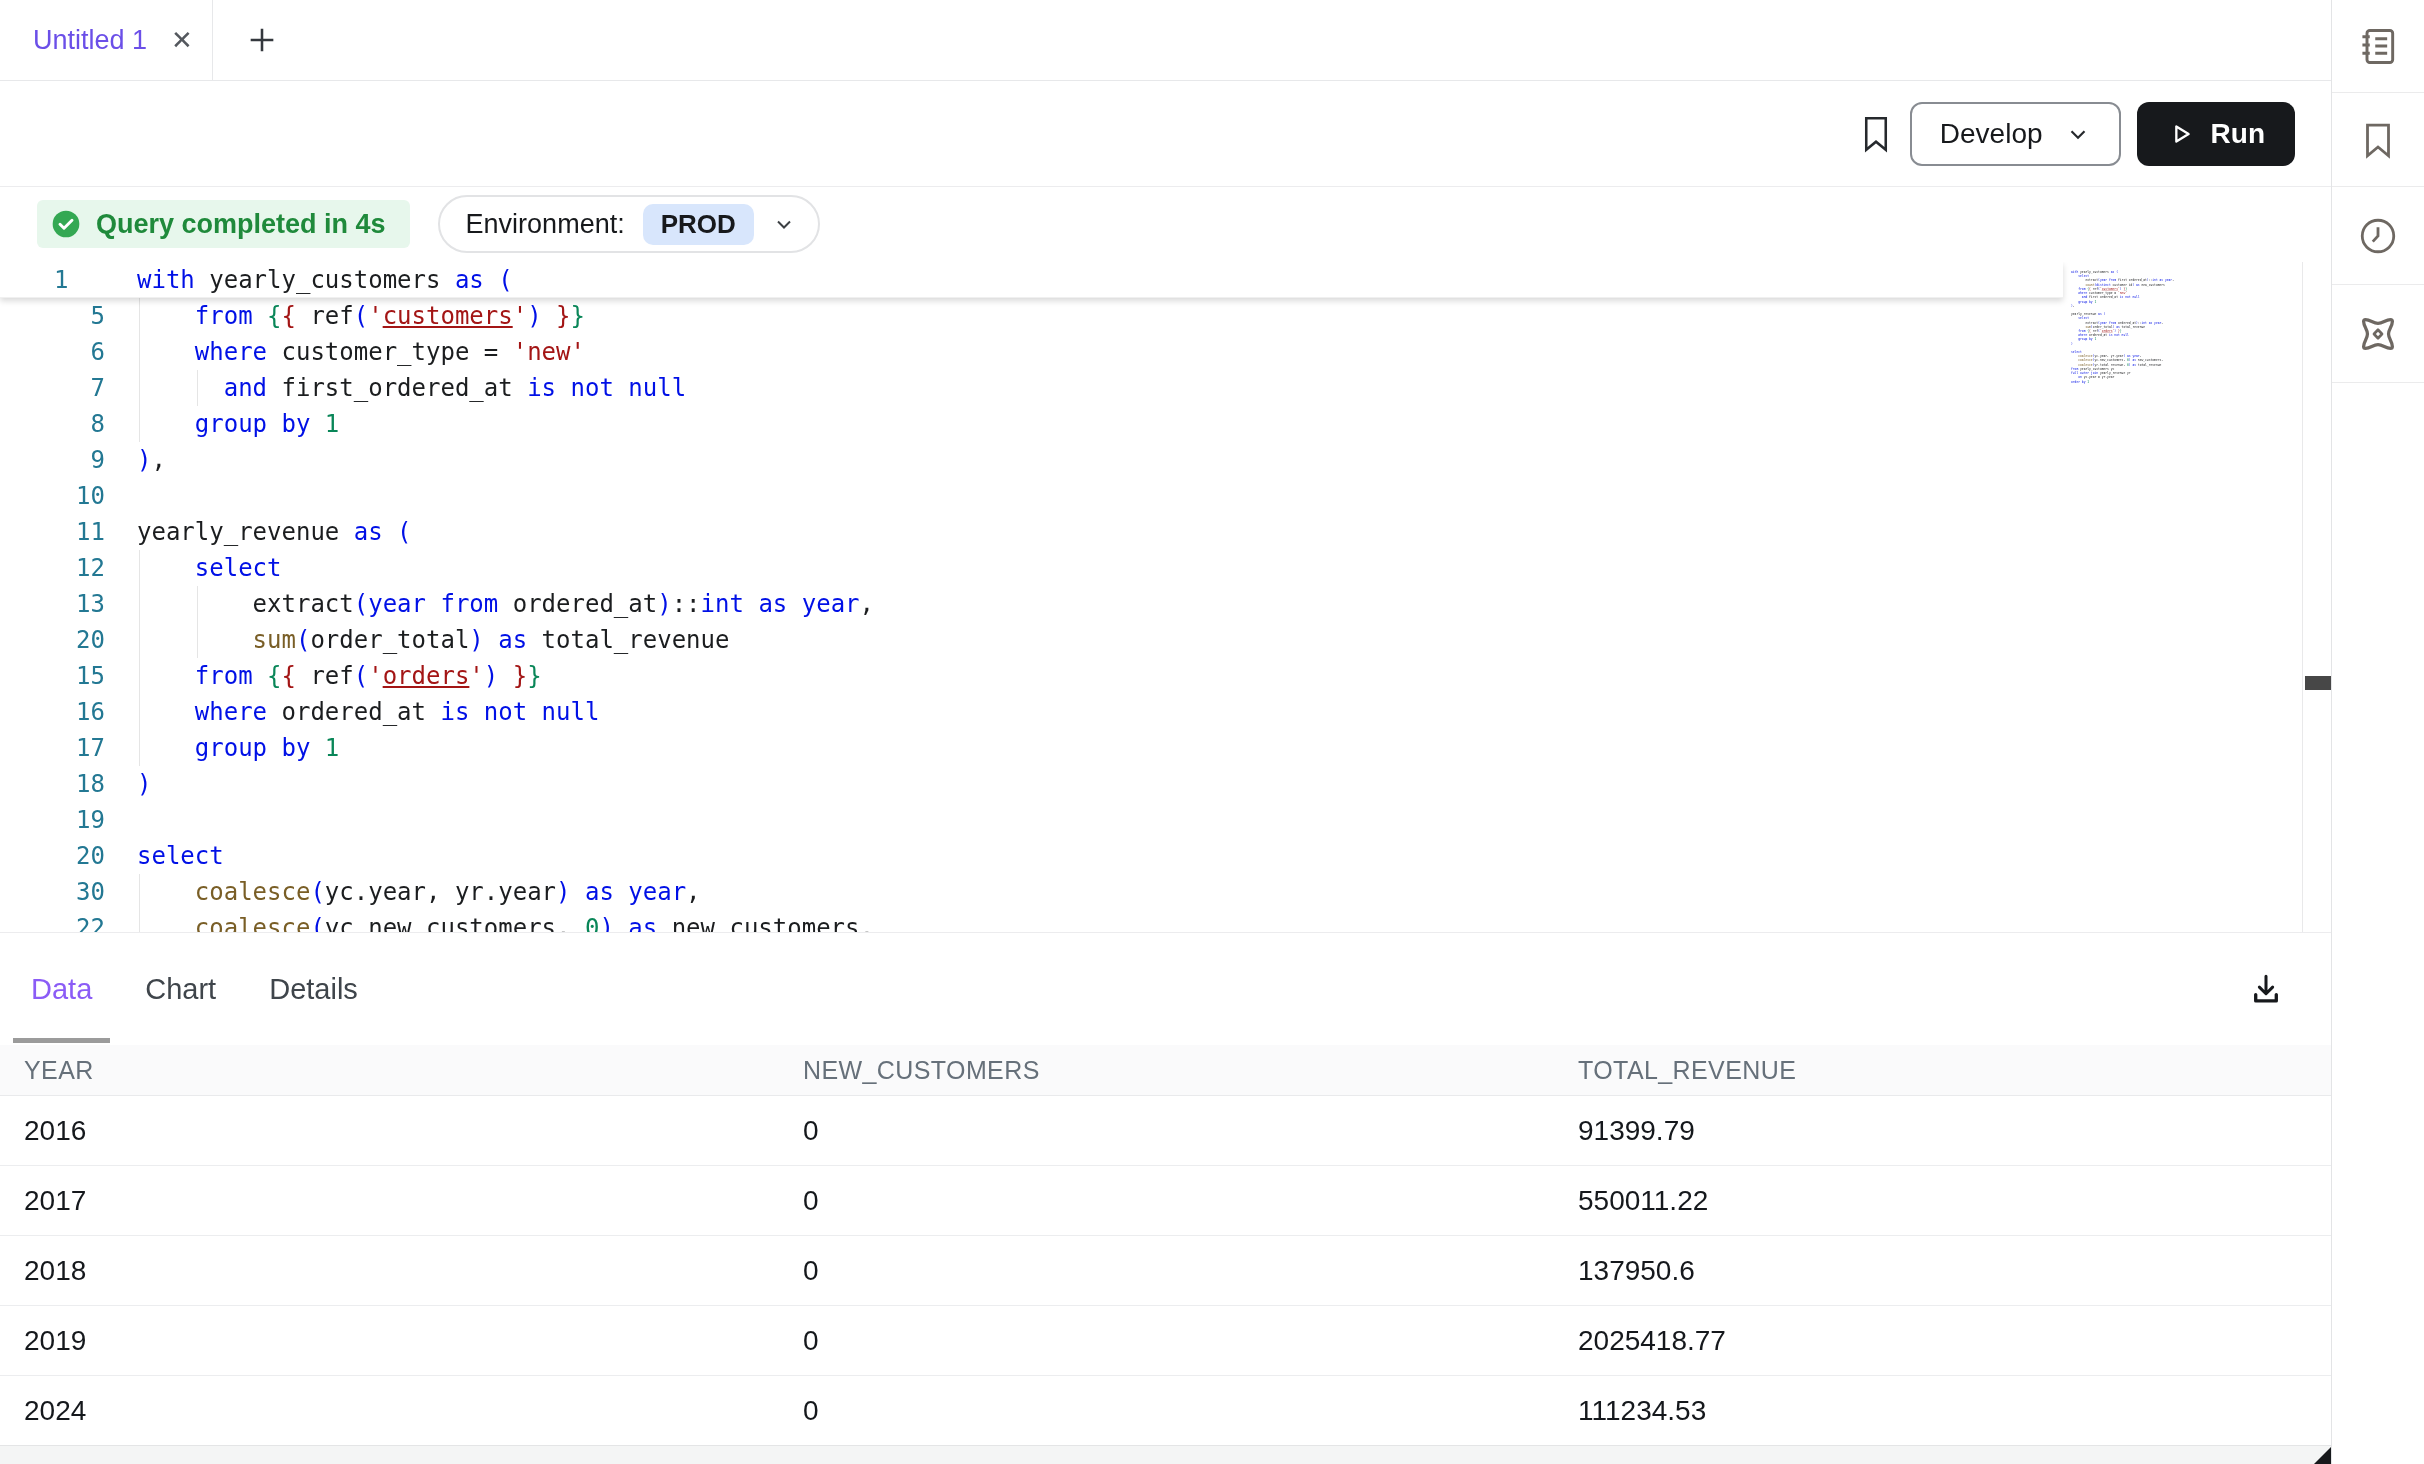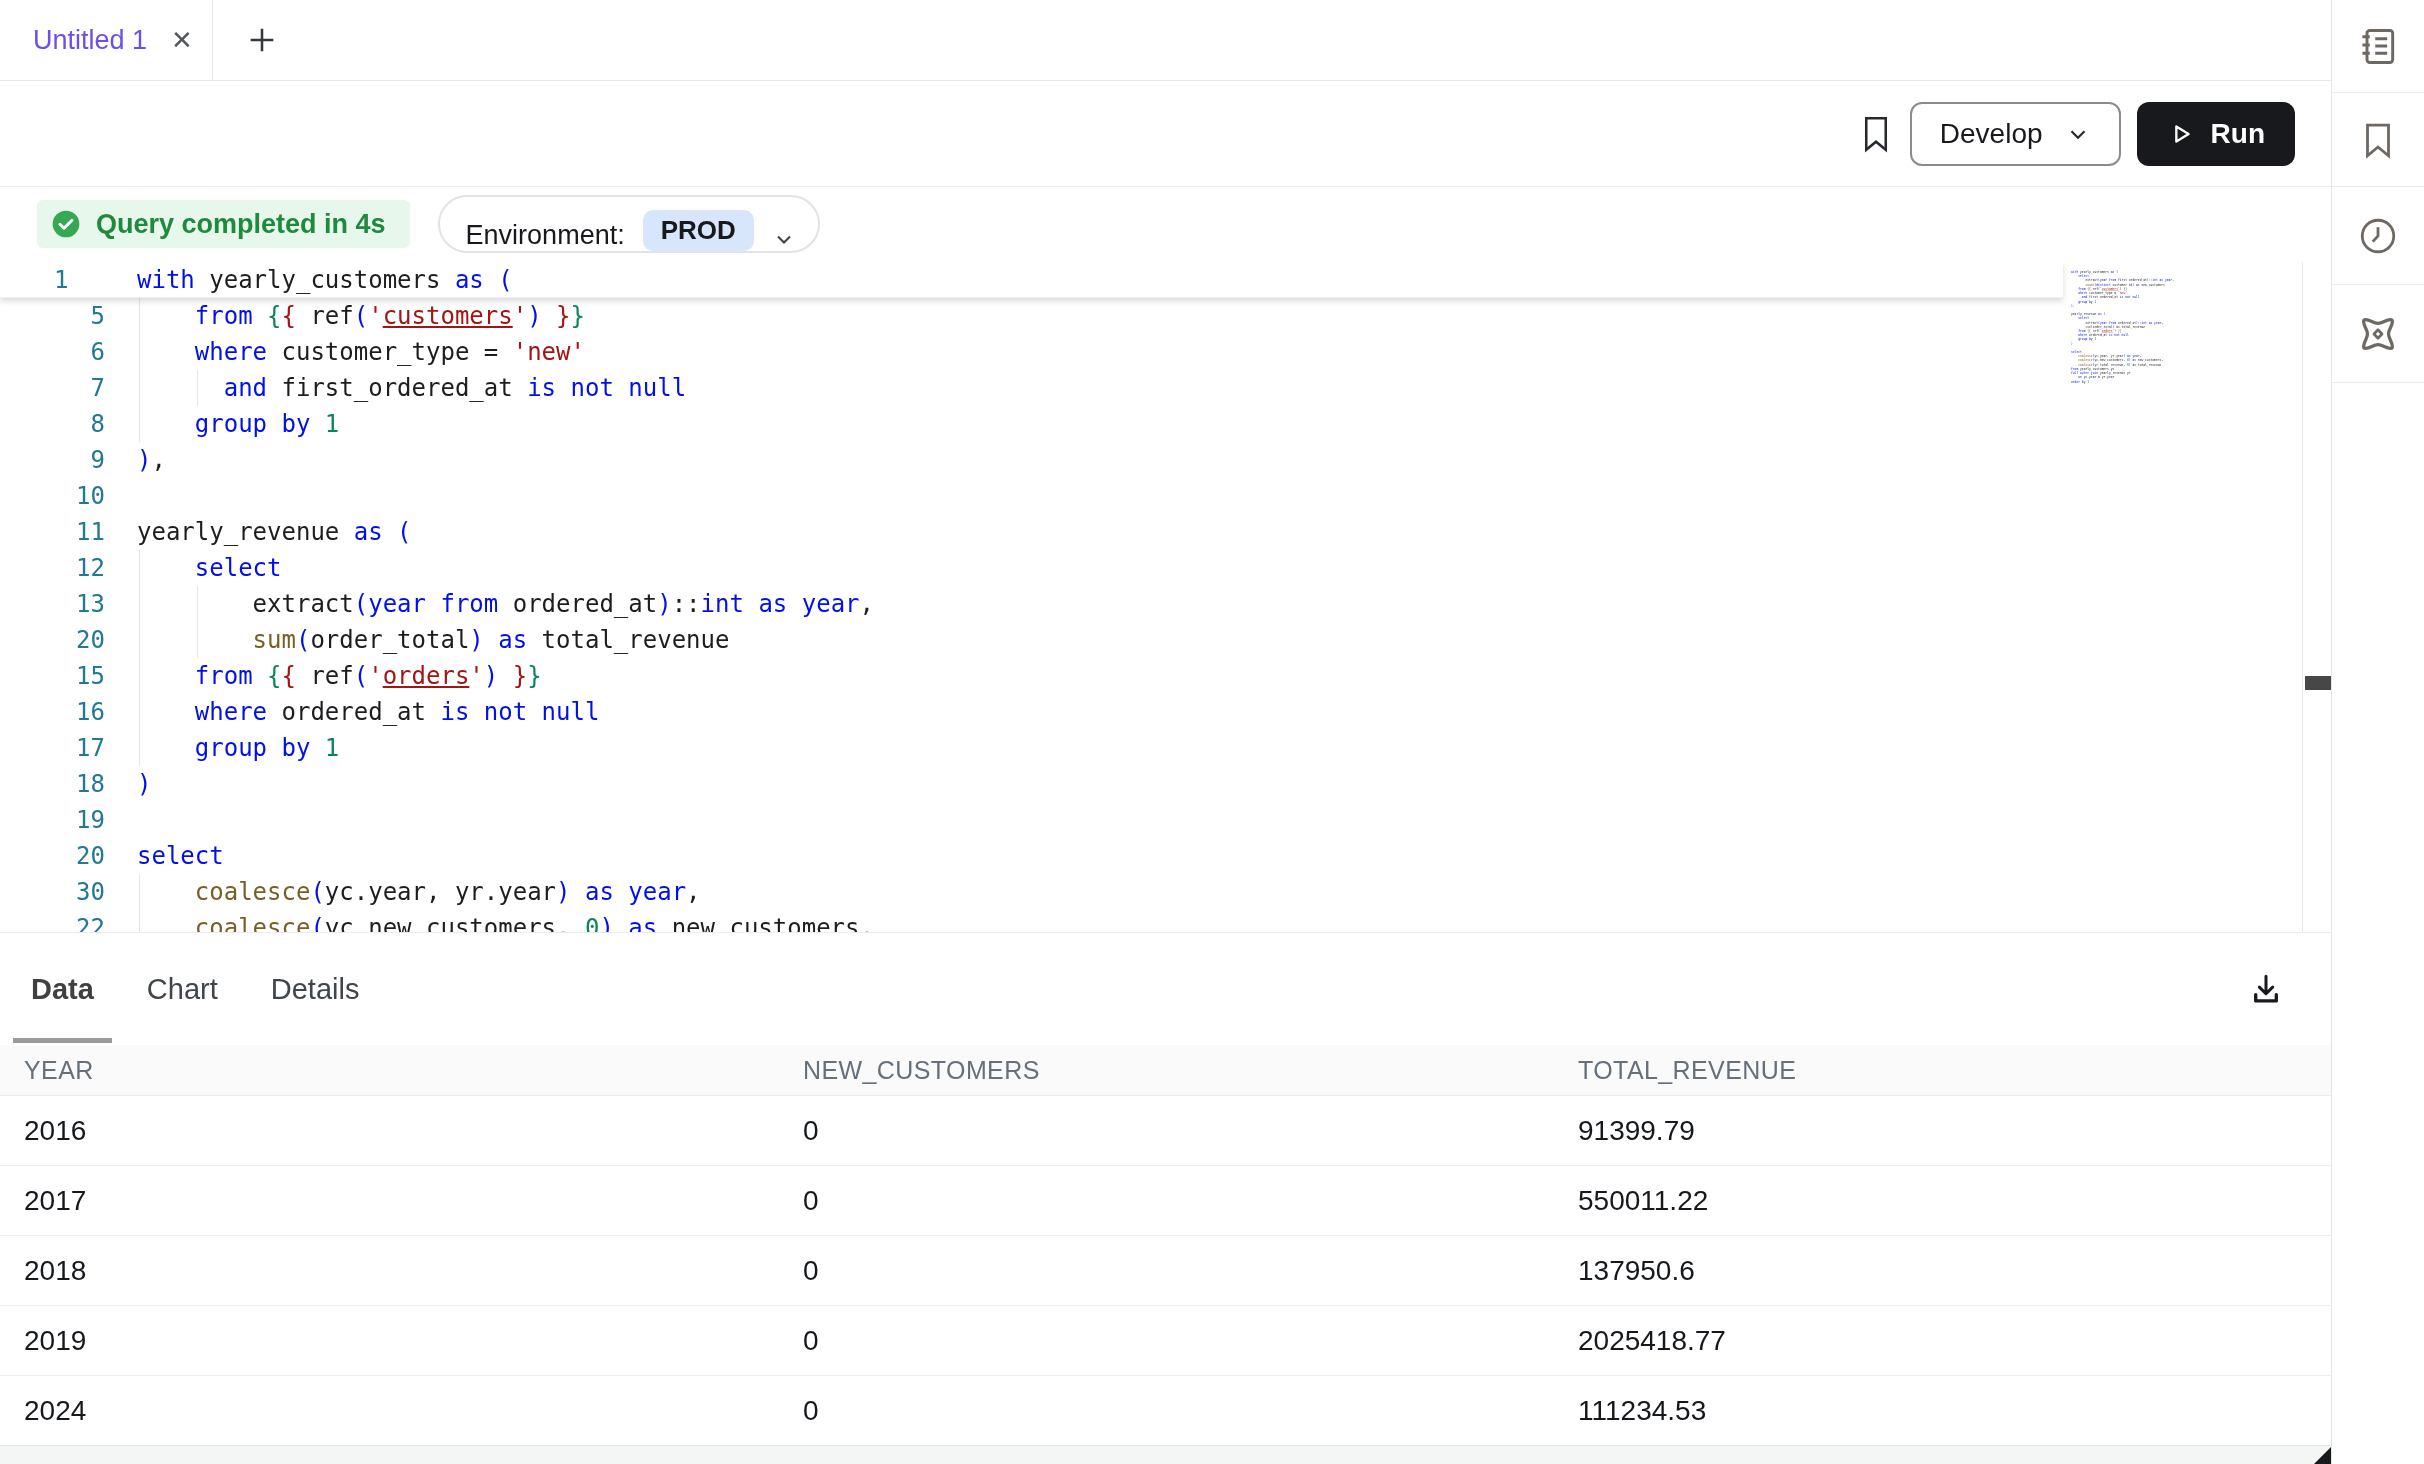--- a/index.html
+++ b/index.html
@@ -29,21 +29,21 @@
   .btn-develop{height:64px;padding:0 28px;border:2px solid #888C92;border-radius:12px;background:#fff;
                display:flex;align-items:center;gap:22px;font-size:28px;font-family:inherit;color:#17191C;cursor:pointer}
   .btn-run{height:64px;padding:0 30px;background:var(--run-bg);border:none;border-radius:12px;color:#fff;
            display:flex;align-items:center;gap:16px;font-size:28px;font-weight:700;font-family:inherit;cursor:pointer}
 
   
   .statusrow{height:74px;display:flex;align-items:center;padding-left:37px;gap:28px}
   .badge{background:var(--green-bg);border-radius:6px;height:48px;display:flex;align-items:center;
          padding:0 24px 0 13px;gap:14px}
   .badge-text{color:var(--green);font-size:27px;font-weight:700}
-  .envselect{height:58px;border:2px solid #E2E3E5;border-radius:30px;display:flex;align-items:flex-end;
+  .envselect{height:58px;border:2px solid #E2E3E5;border-radius:30px;display:flex;align-items:center;
              padding:0 22px 0 26px;gap:18px;font-size:27px;background:#fff;cursor:pointer}
   .prod-pill{background:var(--pill-bg);border-radius:10px;padding:5px 18px;font-weight:700;font-size:26px}
 
   
   .editor{position:absolute;top:262px;left:0;width:2331px;height:670px;overflow:hidden;
           font-family:"DejaVu Sans Mono",monospace;font-size:24px;line-height:36px;background:#fff}
   .code-scroll{position:absolute;top:36px;left:0}
   .code-row{display:flex;height:36px}
   .ln{width:105px;text-align:right;color:var(--ln);flex:none}
   .code{margin-left:32px;position:relative;white-space:pre}
@@ -58,21 +58,21 @@
   .minimap-inner{white-space:pre;transform:scale(0.125,0.117);transform-origin:0 0}
   .mini-line{height:36px}
   .scrollbar{position:absolute;right:0;top:0;width:29px;height:670px;border-left:1px solid #E9E9EA}
   .thumb{position:absolute;left:2px;top:414px;width:26px;height:14px;background:#474747;cursor:grab}
 
   
   .results{position:absolute;top:932px;left:0;width:2331px;height:532px;border-top:1px solid #ECECEE;background:#fff}
   .rtabs{height:112px;display:flex;align-items:center;padding-left:13px;position:relative}
   .rtab{padding:0 18px;margin-right:17px;font-size:29px;color:#3F454B;height:100%;
         display:flex;align-items:center;position:relative;cursor:pointer;background:none;border:none;font-family:inherit}
-  .rtab.active{font-weight:700;color:#404040}
+  .rtab.active{font-weight:400;color:#8b5cf6}
   .rtab.active::after{content:"";position:absolute;left:0;right:0;bottom:2px;height:5px;background:var(--underline)}
   .download{position:absolute;right:46px;top:50%;transform:translateY(-50%);background:none;border:none;padding:0;cursor:pointer;display:flex}
   .thead{height:51px;background:#FAFAFB;border-bottom:1px solid #E9EAEC;display:grid;
          grid-template-columns:779px 775px 1fr;align-items:center;color:#66707A;font-size:25px;letter-spacing:.4px}
   .thead > div{padding-left:24px}
   .trow{height:70px;display:grid;grid-template-columns:779px 775px 1fr;align-items:center;
         font-size:28px;border-bottom:1px solid #ECEDEF;color:#15181C}
   .trow > div{padding-left:24px}
   .strip{position:absolute;bottom:0;left:0;width:2331px;height:19px;background:#F4F5F5;border-top:1px solid #E4E5E6}
   .corner{position:absolute;right:0;bottom:0;width:0;height:0;border-style:solid;

